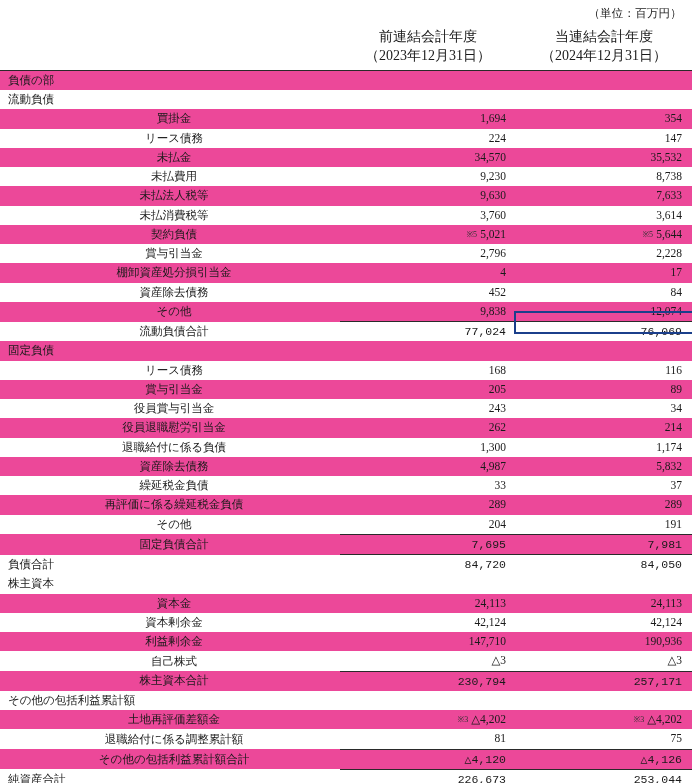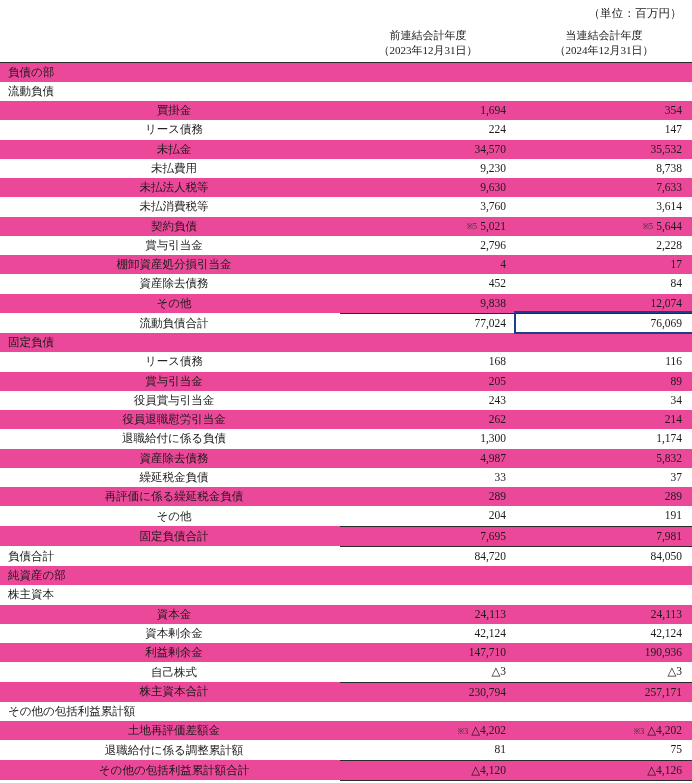--- a/index.html
+++ b/index.html
@@ -34,21 +34,21 @@
     width: 692px;
     table-layout: fixed;
     font-size: 11.5px;
   }
   table.bs col.c-label { width: 340px; }
   table.bs col.c-prev  { width: 176px; }
   table.bs col.c-cur   { width: 176px; }
 
   thead th {
     font-weight: normal;
-    font-size: 11px;
+    font-size: 14px;
     padding: 3px 0 4px 0;
     text-align: center;
     line-height: 1.35;
     vertical-align: bottom;
   }
   thead tr.head-row th {
     border-bottom: 1px solid #2a2a2a;
   }
   thead th.sp { border-bottom: 1px solid #2a2a2a; }
 
@@ -66,21 +66,21 @@
     white-space: nowrap;
     font-variant-numeric: tabular-nums;
   }
   .ind0 { padding-left: 10px; }
   .ind1 { padding-left: 26px; font-family: Liberation Mono, monospace; }
   .ind2 { padding-left: 44px; text-align: center; }
 
   tr.shade td { background: #ec4899; }
 
   
-  tr.rule-top td.num { border-top: 1px solid #2a2a2a; }
+  tr.rule-top td.num { border-top: 1px solid #2a2a2a; font-family: Liberation Mono, monospace; }
 
   .note {
     font-size: 8px;
     vertical-align: middle;
     padding-right: 3px;
     color: #333;
   }
   .num-inner { display: inline-block; }
 
   
@@ -241,25 +241,20 @@
         <tr class="shade rule-top">
           <td class="label ind2">固定負債合計</td>
           <td class="num"><span class="num-inner">7,695</span></td>
           <td class="num"><span class="num-inner">7,981</span></td>
         </tr>
         <tr class="rule-top">
           <td class="label ind1">負債合計</td>
           <td class="num"><span class="num-inner">84,720</span></td>
           <td class="num"><span class="num-inner">84,050</span></td>
         </tr>
-        <tr class="shade">
-          <td class="label ind0">純資産の部</td>
-          <td class="num"><span class="num-inner"></span></td>
-          <td class="num"><span class="num-inner"></span></td>
-        </tr>
         <tr>
           <td class="label ind1">株主資本</td>
           <td class="num"><span class="num-inner"></span></td>
           <td class="num"><span class="num-inner"></span></td>
         </tr>
         <tr class="shade">
           <td class="label ind2">資本金</td>
           <td class="num"><span class="num-inner">24,113</span></td>
           <td class="num"><span class="num-inner">24,113</span></td>
         </tr>

